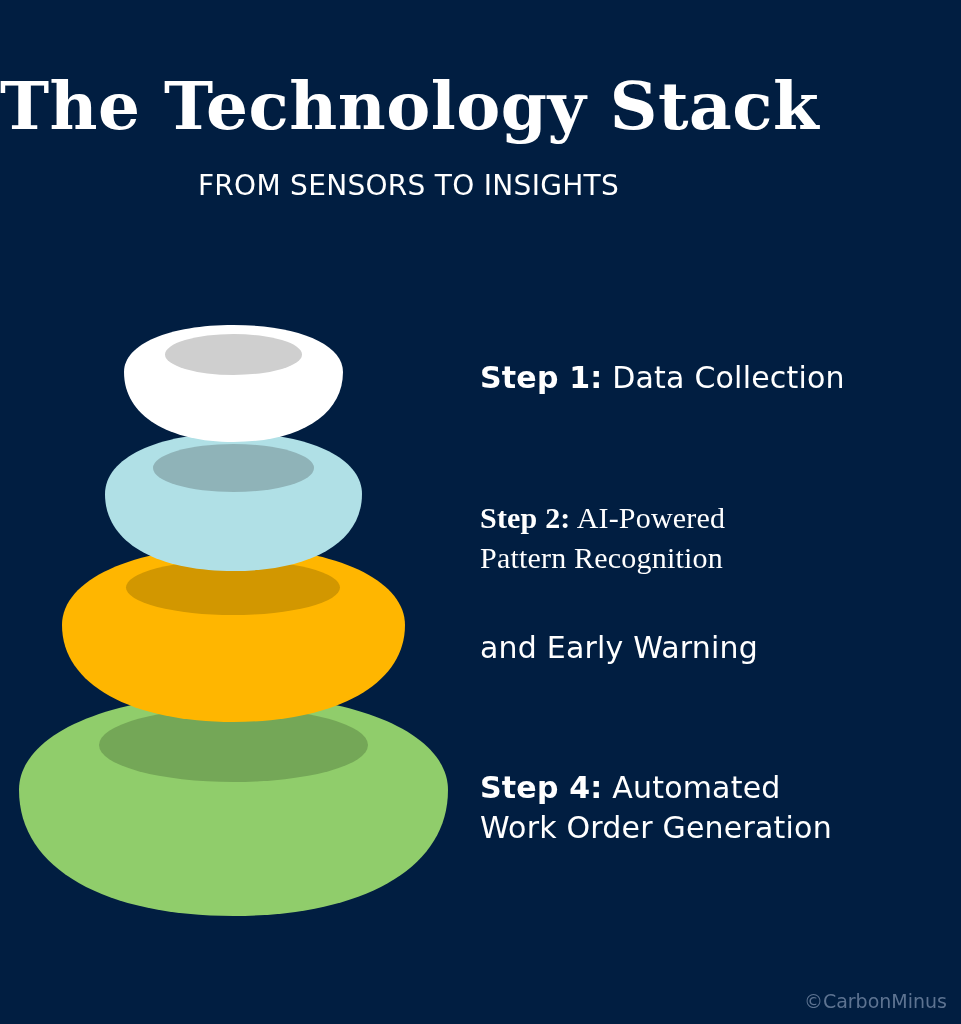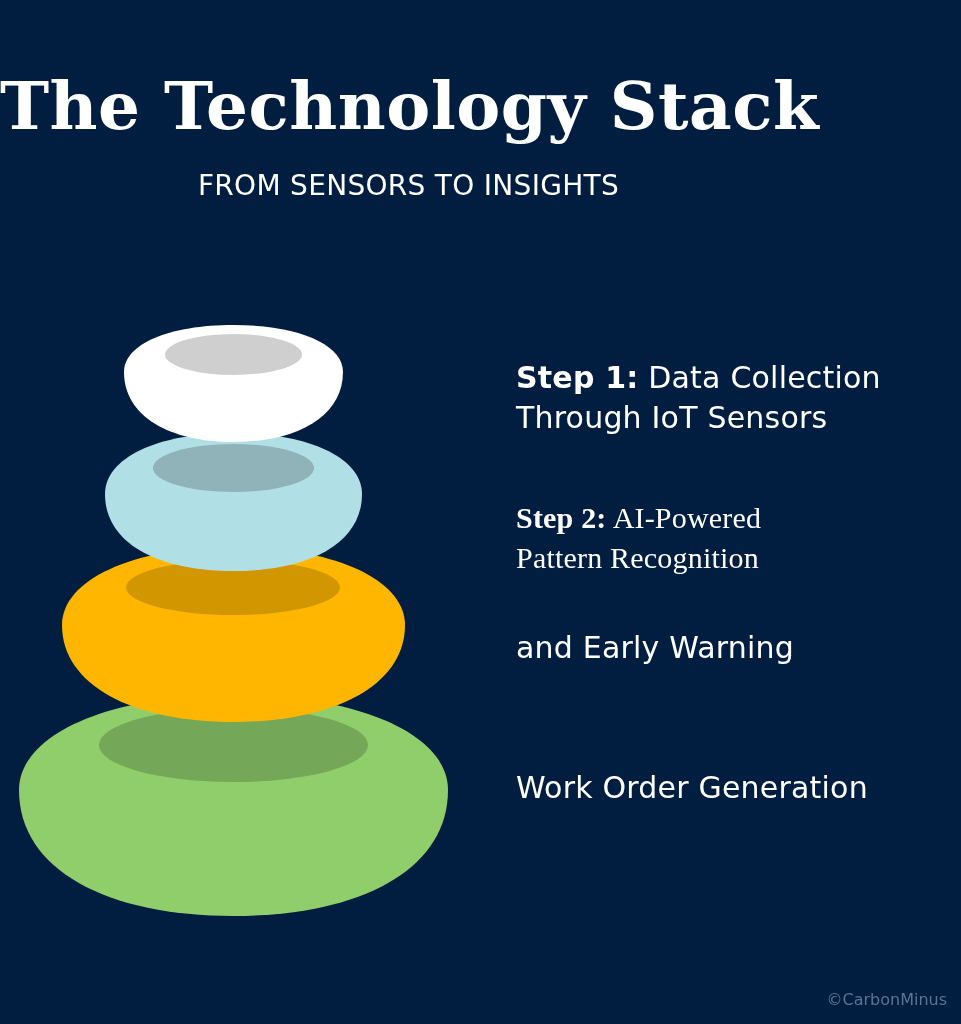--- a/index.html
+++ b/index.html
@@ -25,24 +25,24 @@
   }
   .stack {
     position: absolute; left: 0; top: 0; width: 961px; height: 1024px;
   }
   .step {
     position: absolute; left: 480px;
     font-size: 30px; line-height: 40px; letter-spacing: 0.2px;
     white-space: nowrap;
   }
   .step b { font-weight: 700; }
-  .step .line { display: block; margin-left: 36px; }
+  .step .line { display: block; }
   .credit {
     position: absolute; right: 14px; top: 990px;
-    font-size: 16px; color: #5d7391;
+    font-size: 19px; color: #5d7391;
   }
 </style>
 </head>
 <body>
 
 <div class="title">The Technology Stack</div>
 <div class="subtitle">FROM SENSORS TO INSIGHTS</div>
 
 <svg class="stack" viewBox="0 0 961 1024" xmlns="http://www.w3.org/2000/svg">
 
@@ -62,29 +62,29 @@
   </g>
 
   <g>
     <path fill="#FFFFFF" d="M233.5,325 C298,325 343,344 343,372 C343,416 298,442 233.5,442 C169,442 124,416 124,372 C124,344 169,325 233.5,325 Z"></path>
     <ellipse fill="#CFCFCF" cx="233.5" cy="354.5" rx="68.5" ry="20.5"></ellipse>
   </g>
 </svg>
 
 <div class="step" style="top:358px;">
   <span class="line"><b>Step 1:</b> <span>Data Collection</span></span>
-  <span class="line">Through IoT Sensors</span>
 </div>
 
 <div class="step" style="top:498px;font-family:Liberation Serif, serif;">
   <span class="line"><b>Step 2:</b> <span>AI-Powered</span></span>
   <span class="line">Pattern Recognition</span>
 </div>
 
 <div class="step" style="top:628px;">
   <span class="line">and Early Warning</span>
 </div>
 
 <div class="step" style="top:768px;">
+  <span class="line"><b>Step 4:</b> <span>Automated</span></span>
   <span class="line">Work Order Generation</span>
 </div>
 
 <div class="credit">©CarbonMinus</div>
 
 </body></html>

